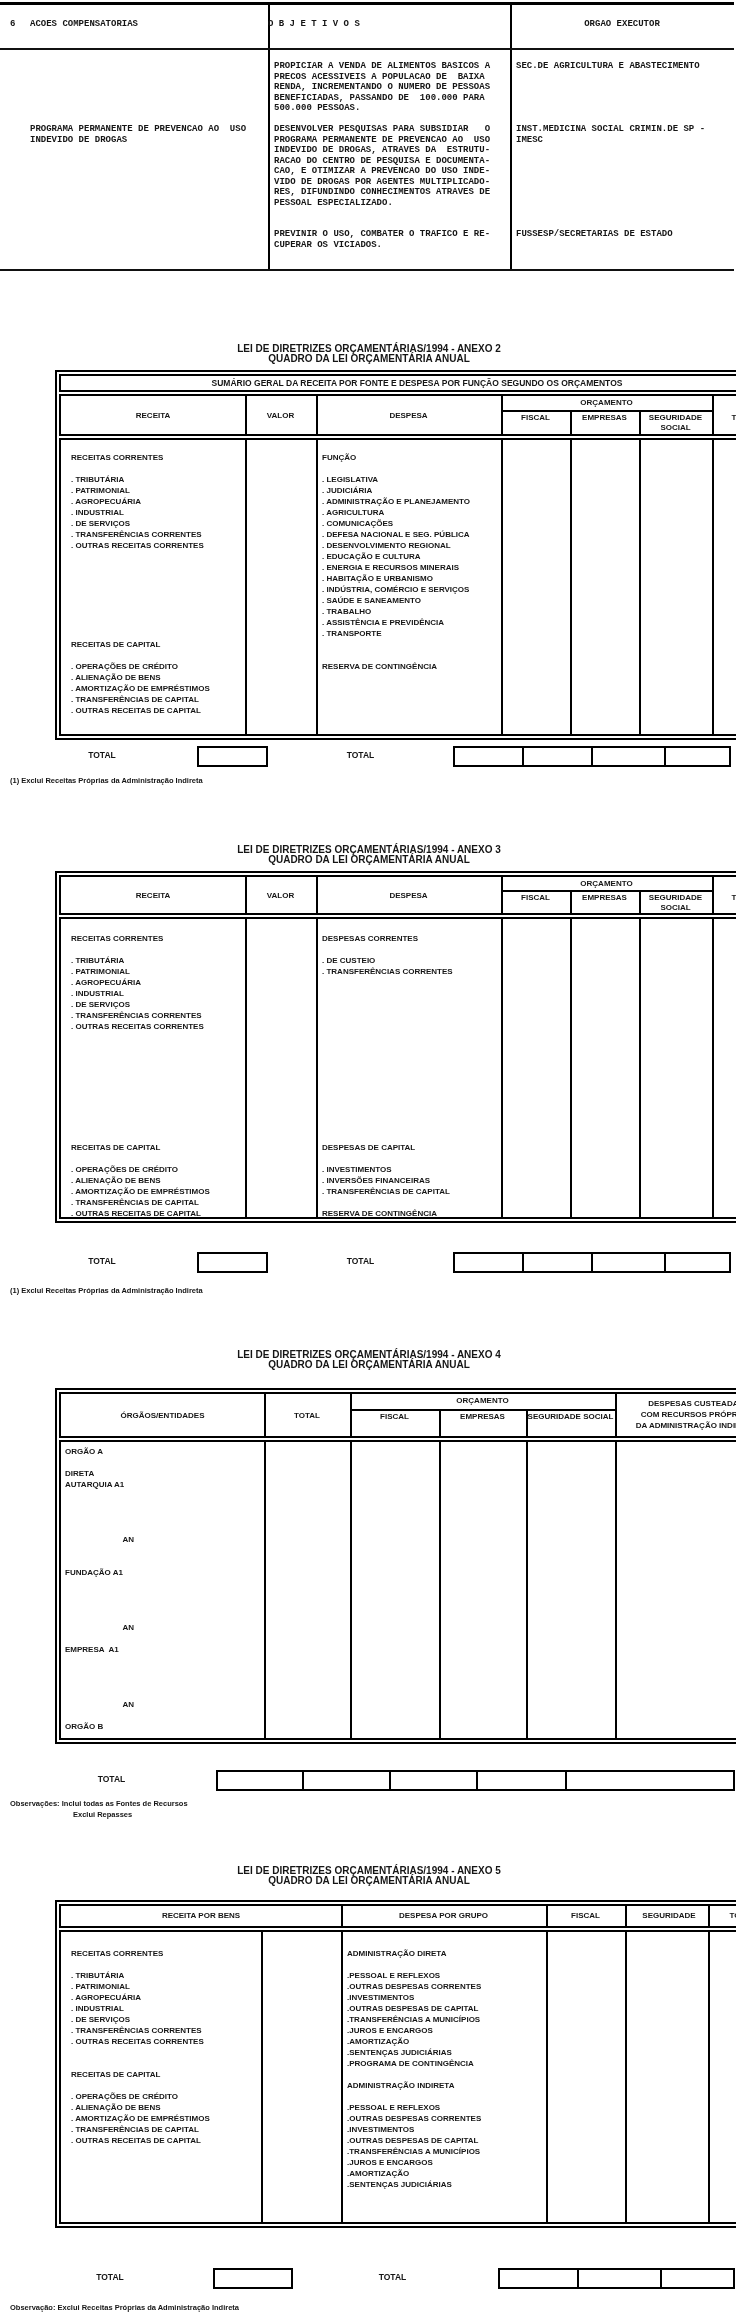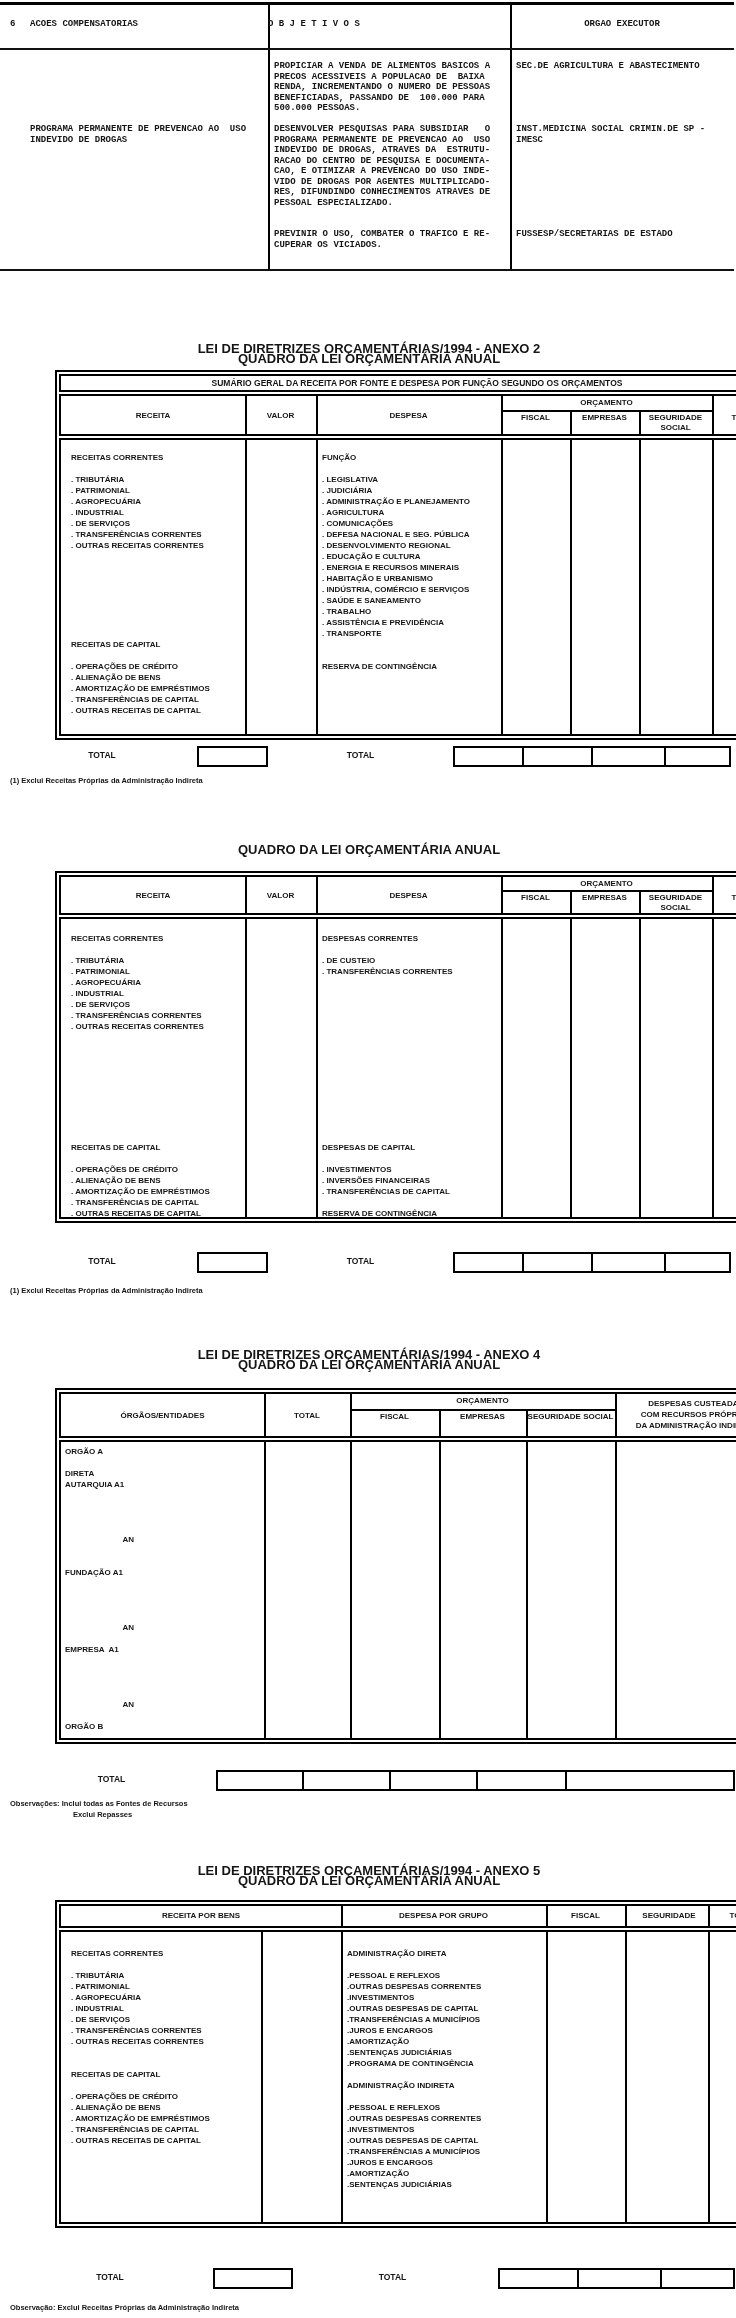--- a/index.html
+++ b/index.html
@@ -9,21 +9,21 @@
   
   .t1{position:absolute;top:2px;left:0;width:734px;height:264px;border-top:3px solid #000;border-bottom:2px solid #111;}
   .t1 .vl{position:absolute;top:0;bottom:0;width:1.5px;background:#000;}
   .t1 .hr{position:absolute;left:0;right:0;top:43px;height:2px;background:#111;}
   .m{font-family:"Liberation Mono","DejaVu Sans Mono",monospace;font-size:9px;line-height:10.5px;
      font-weight:bold;white-space:pre-wrap;position:absolute;}
 
   
   .anexo{position:absolute;left:7px;width:724px;}
   .atitle{position:absolute;top:0;left:0;width:100%;text-align:center;
-          font-size:13px;font-weight:bold;line-height:10px;}
+          font-size:10px;font-weight:bold;line-height:10px;}
   .frame{position:absolute;left:0;width:716px;border:2px solid #000;padding:2px;margin-left:48px;}
   .subbar{border:2px solid #000;height:14px;line-height:14px;text-align:center;
           font-size:8.5px;font-weight:bold;margin-bottom:2px;overflow:hidden;}
   .ahead{position:relative;border:2px solid #000;margin-bottom:2px;}
   .abody{position:relative;border:2px solid #000;}
   .vl{position:absolute;top:0;bottom:0;width:2px;background:#000;}
   .vlp{position:absolute;bottom:0;width:2px;background:#000;}
   .hl{position:absolute;height:2px;background:#000;}
   .hc{position:absolute;text-align:center;font-size:8px;font-weight:bold;line-height:10px;}
   .pre{white-space:pre-line;}
@@ -165,20 +165,21 @@
         <span class="tcell" style="width:67px"></span>
         <span class="tcell" style="width:71px"></span>
         <span class="tcell"></span>
       </div>
     </div>
     <div class="fnote" style="top:431px">(1) Exclui Receitas Próprias da Administração Indireta</div>
   </div>
 
   <div class="anexo" style="top:845px;height:460px">
     <div class="atitle">
+      <div>LEI DE DIRETRIZES ORÇAMENTÁRIAS/1994 - ANEXO 3</div>
       <div>QUADRO DA LEI ORÇAMENTÁRIA ANUAL</div>
     </div>
     <div class="frame" style="top:26px">
       <div class="ahead" style="height:36px">
         <i class="vl" style="left:184px"></i>
         <i class="vl" style="left:255px"></i>
         <i class="vl" style="left:440px"></i>
         <i class="vlp" style="left:509px;top:13px"></i>
         <i class="vlp" style="left:578px;top:13px"></i>
         <i class="vl" style="left:651px"></i>

